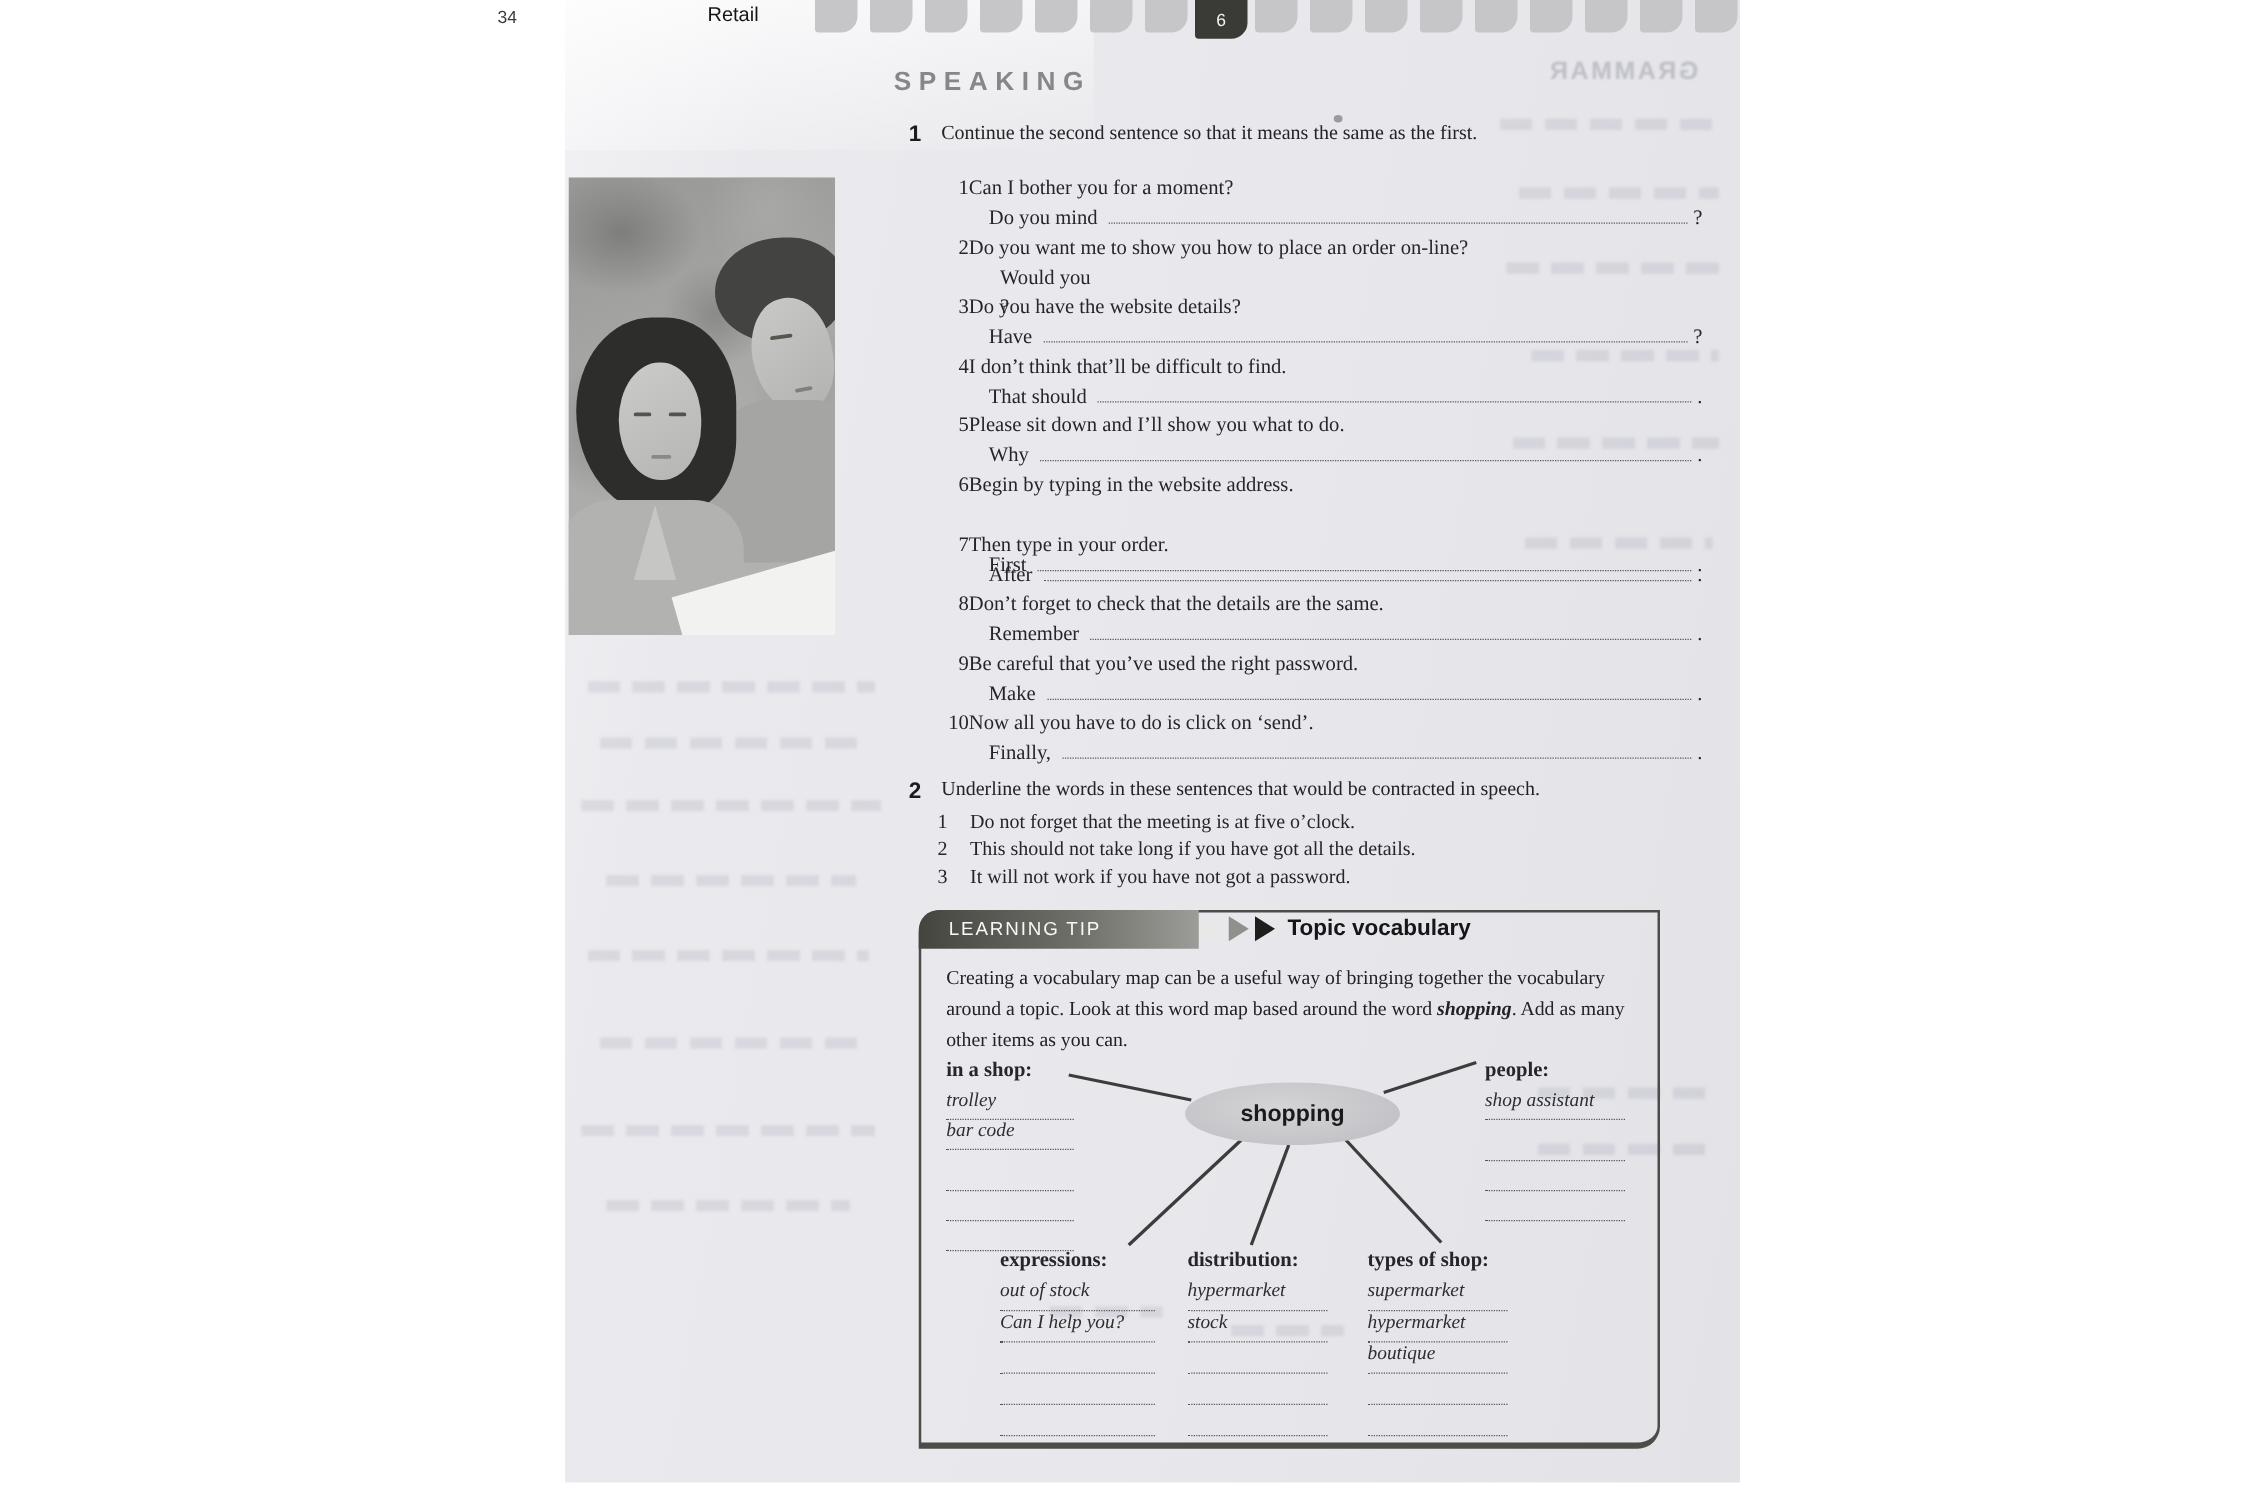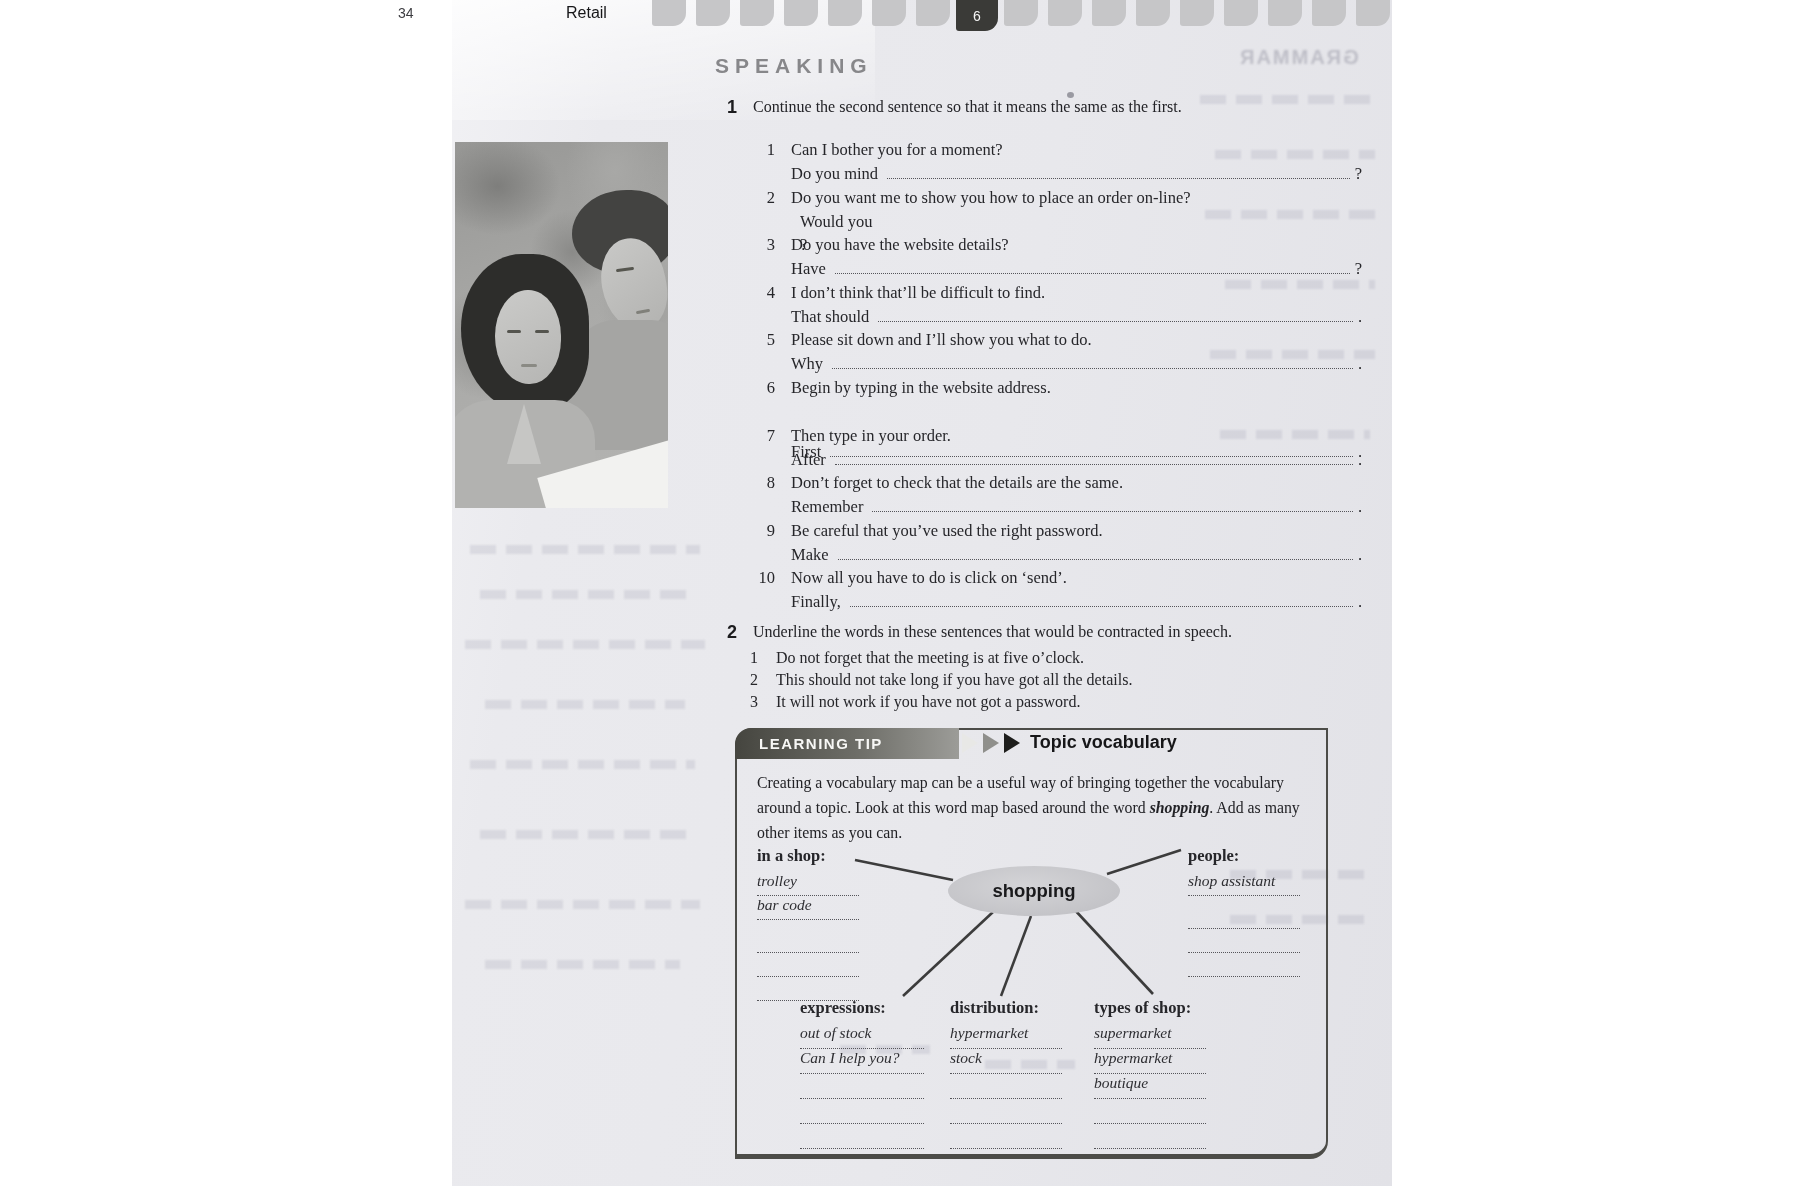--- a/index.html
+++ b/index.html
@@ -48,34 +48,34 @@
     font-size:21px;letter-spacing:6px;color:#87878a;}
   .ex-num{font-family:"Liberation Sans",sans-serif;font-weight:bold;font-size:18px;color:#1c1c1e;}
   .instruction{font-weight:normal;font-size:16px;color:#232327;}
   #ex1-num{left:727px;top:97px;}
   #ex1-instr{left:753px;top:98px;width:620px;}
   #ex2-num{left:727px;top:622px;}
   #ex2-instr{left:753px;top:623px;width:620px;}
   .item{position:absolute;left:753px;width:609px;font-size:16.5px;}
   .item .irow{display:flex;}
   .item .n{width:22px;text-align:right;flex:none;}
-  .item .q{margin-left:16px;}
+  .item .q{margin-left:0;}
   .arow{position:absolute;left:38px;display:flex;align-items:baseline;width:571px;}
   .leader{flex:1;border-bottom:1.8px dotted #55555a;height:13px;margin:0 5px 2px 9px;}
   .punct{flex:none;}
   .ex2item{position:absolute;left:740px;width:600px;font-size:16px;display:flex;}
   .ex2item .n{width:18px;text-align:right;flex:none;}
   .ex2item .s{margin-left:18px;}
   
   #tip-box{left:735px;top:728px;width:589px;height:424px;border:2px solid #4c4c48;
     border-bottom-width:5px;border-radius:18px 0 18px 0;}
   #tip-banner{left:735px;top:728px;width:224px;height:31px;border-radius:16px 0 0 0;
     background:linear-gradient(90deg,#45453f 0%,#6e6e68 55%,#9c9c98 100%);
     display:flex;align-items:center;}
-  #tip-banner span{color:#f7f7f5;font-family:"Liberation Sans",sans-serif;font-weight:bold;
+  #tip-banner span{color:#f7f7f5;font-family:"Liberation Sans",sans-serif;font-weight:normal;
     font-size:15px;letter-spacing:1.5px;margin-left:24px;}
   .tri{position:absolute;top:733px;width:0;height:0;border-top:10px solid transparent;
     border-bottom:10px solid transparent;border-left-style:solid;border-left-width:16px;}
   #tri1{left:962px;border-left-color:#e8e8e6;}
   #tri2{left:983px;border-left-color:#8f8f8b;}
   #tri3{left:1004px;border-left-color:#1e1e1c;}
   #tip-topic{left:1030px;top:732px;font-family:"Liberation Sans",sans-serif;font-weight:bold;
     font-size:18px;color:#161618;}
   #tip-para{left:757px;top:770px;width:552px;font-size:15.8px;line-height:25px;color:#222226;}
   #tip-para .shopword{font-style:italic;font-weight:bold;}

